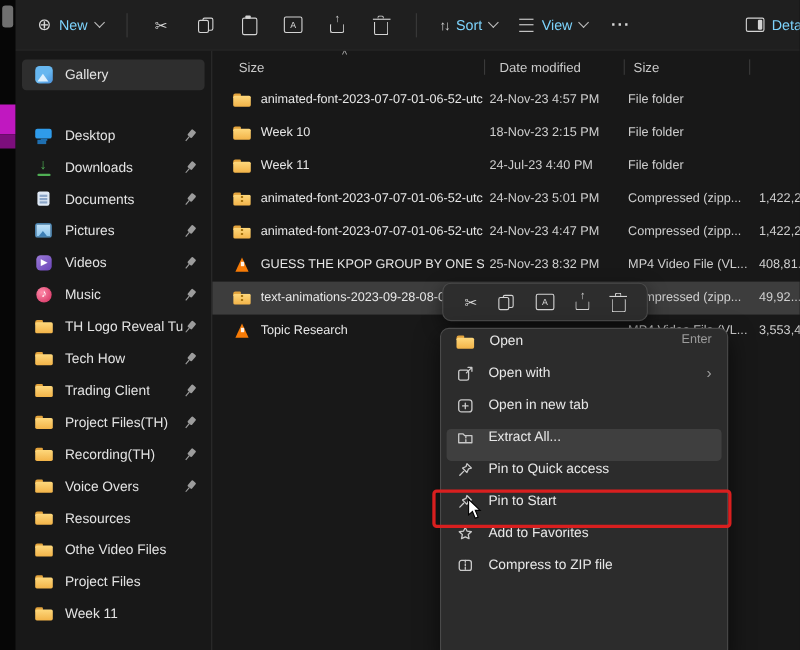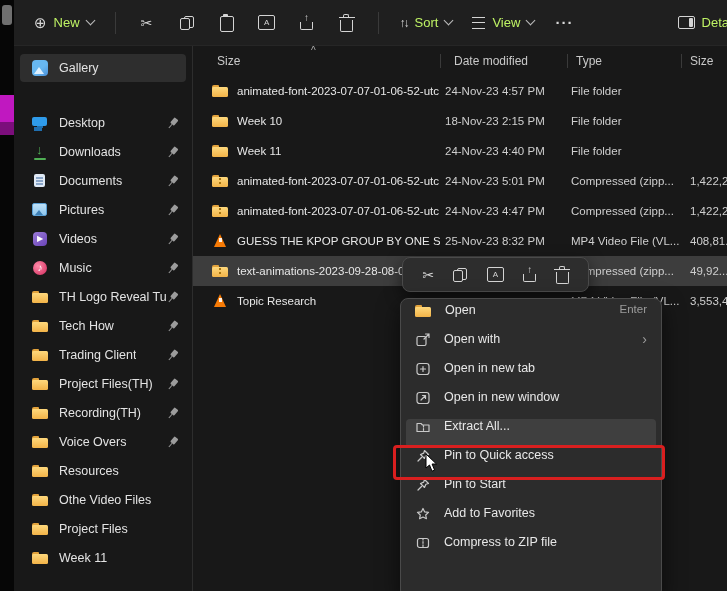--- a/index.html
+++ b/index.html
@@ -12,21 +12,21 @@
   
   .left-strip{position:absolute;left:0;top:0;width:14px;height:591px;background:#060606;z-index:5}
   .strip-top-frag{position:absolute;left:2px;top:5px;width:10px;height:20px;background:#8a8a8a;border-radius:3px;opacity:.8}
   .strip-magenta{position:absolute;left:0;top:95px;width:14px;height:27px;background:#c018c0}
   .strip-magenta2{position:absolute;left:0;top:122px;width:14px;height:13px;background:#7c0e7c}
   
   .toolbar{position:absolute;left:14px;top:0;right:0;height:46px;background:#1f1f1f;border-bottom:1px solid #262626;display:flex;align-items:center;padding-left:10px;box-sizing:border-box;z-index:4}
   .tb-btn{display:flex;align-items:center;gap:7px;padding:6px 10px;border-radius:4px;cursor:default}
   .tb-ico-btn{width:40px;height:34px;display:flex;align-items:center;justify-content:center;border-radius:4px}
   .tb-divider{width:1px;height:22px;background:#3a3a3a;margin:0 11px}
-  .tb-label{font-size:13px;color:#bef264}
+  .tb-label{font-size:13px;color:#7dd3fc}
   .glyph{color:#d8d8d8;font-size:14px;line-height:1}
   .glyph-new{font-size:15px}
   .glyph-sort{font-size:12px;letter-spacing:-2px}
   .glyph-more{font-size:15px;font-weight:bold;letter-spacing:1px}
   .chev{width:6px;height:6px;border-right:1.4px solid #bdbdbd;border-bottom:1.4px solid #bdbdbd;transform:rotate(45deg);margin-top:-4px}
   .tb-spacer{flex:1}
   .tb-details{display:flex;align-items:center;gap:7px;margin-right:-6px;padding:6px 4px}
   
   .i-copy{position:relative;width:14px;height:14px}
   .i-copy::before{content:"";position:absolute;right:0;top:0;width:8px;height:10px;border:1.3px solid #d4d4d4;border-radius:2px}
@@ -247,21 +247,20 @@
 </div>
 <div class="side-sep-line"></div>
 
 <div class="main">
   <div class="list-header">
     <div class="hdr-cell h-name">
       <span class="sort-caret">^</span>
       <span>Size</span>
     </div>
     <div class="hdr-cell h-date">Date modified</div>
-    <div class="hdr-cell h-type">Type</div>
     <div class="hdr-cell h-size">Size</div>
     <span class="hdr-sep" style="left:247px"></span>
     <span class="hdr-sep" style="left:374px"></span>
     <span class="hdr-sep" style="left:488px"></span>
   </div>
 
   <div class="row">
     <div class="c-name">
         <span class="ico" data-icon="folder"></span>
         <span class="nm">animated-font-2023-07-07-01-06-52-utc</span>
@@ -277,21 +276,21 @@
       </div>
     <div class="c-date">18-Nov-23 2:15 PM</div>
     <div class="c-type">File folder</div>
     <div class="c-size"></div>
   </div>
   <div class="row">
     <div class="c-name">
         <span class="ico" data-icon="folder"></span>
         <span class="nm">Week 11</span>
       </div>
-    <div class="c-date">24-Nov-23 4:40 PM</div>
+    <div class="c-date">24-Jul-23 4:40 PM</div>
     <div class="c-type">File folder</div>
     <div class="c-size"></div>
   </div>
   <div class="row">
     <div class="c-name">
         <span class="ico" data-icon="folder-zip"></span>
         <span class="nm">animated-font-2023-07-07-01-06-52-utc...</span>
       </div>
     <div class="c-date">24-Nov-23 5:01 PM</div>
     <div class="c-type">Compressed (zipp...</div>
@@ -357,27 +356,20 @@
     <span class="mi-label">Open with</span>
     <span class="mi-sub">›</span>
   </div>
   <div class="mi">
     <svg class="mi-svg" viewBox="0 0 16 16">
         <rect x="2" y="2.5" width="12" height="11" rx="2.5"></rect>
         <path d="M8 5.5v5M5.5 8h5"></path>
       </svg>
     <span class="mi-label">Open in new tab</span>
   </div>
-  <div class="mi">
-    <svg class="mi-svg" viewBox="0 0 16 16">
-        <rect x="2" y="2.5" width="12" height="11" rx="2.5"></rect>
-        <path d="M6 10l4-4M10.5 8.5V5.5h-3"></path>
-      </svg>
-    <span class="mi-label">Open in new window</span>
-  </div>
   <div class="mi hov">
     <svg class="mi-svg" viewBox="0 0 16 16">
         <path d="M2 12.5v-8h4l1.5 1.5H14v6.5z"></path>
         <path d="M8.5 6.5v6" stroke-dasharray="1.6 1.6"></path>
       </svg>
     <span class="mi-label">Extract All...</span>
   </div>
   <div class="mi">
     <svg class="mi-svg" viewBox="0 0 16 16">
         <path d="M9.5 2.5l4 4-2.6.8-1.4 3.2-4-4 3.2-1.4z"></path>

